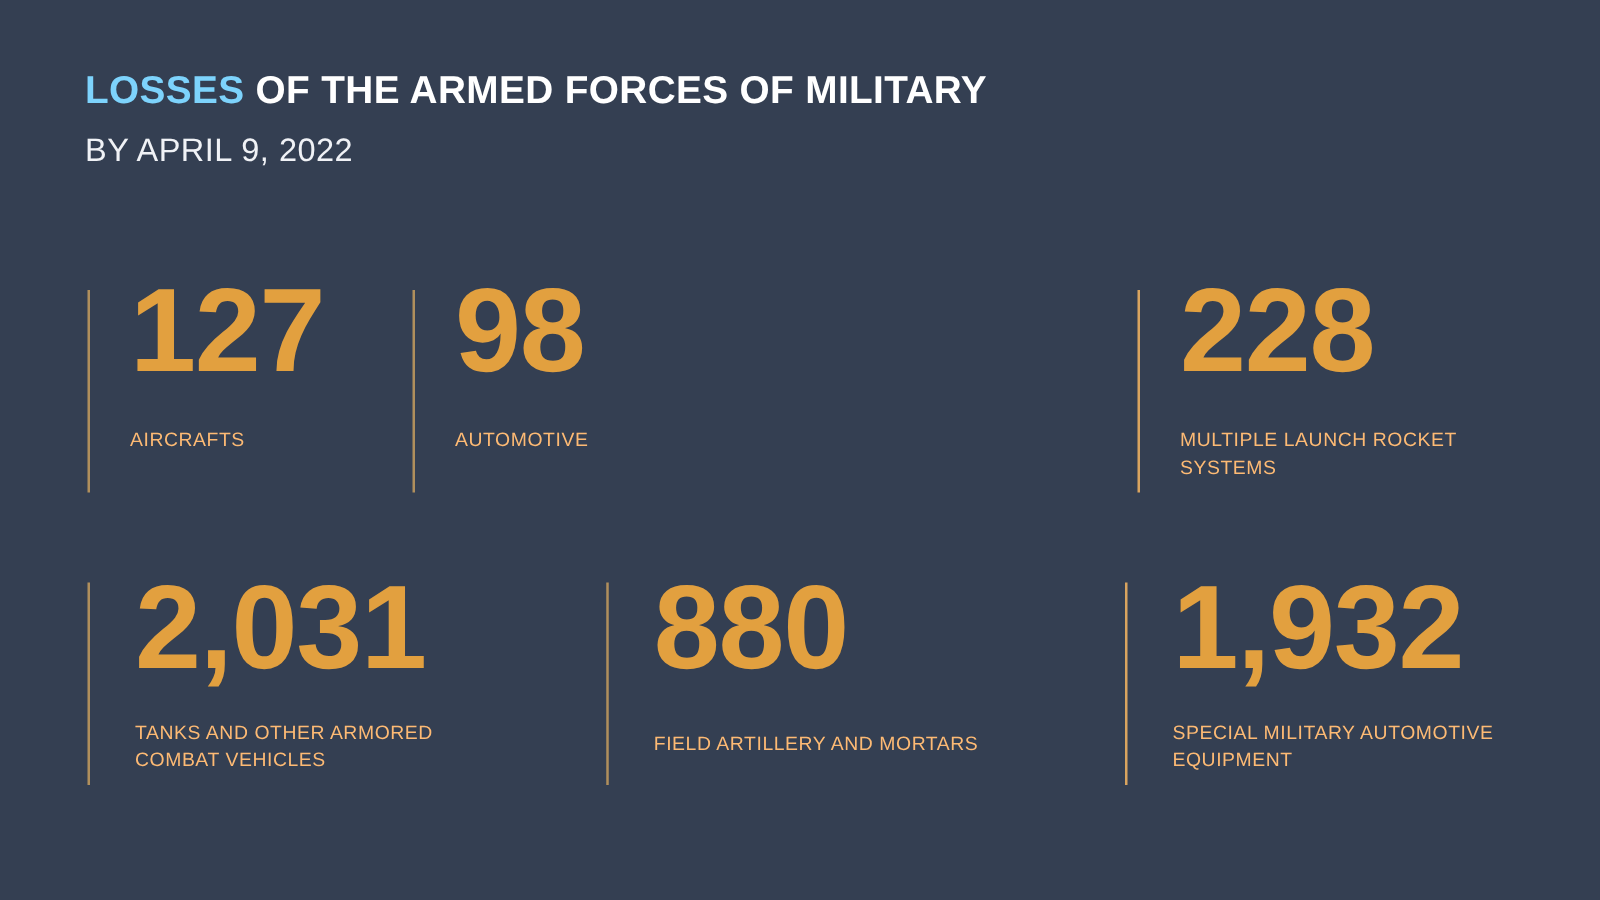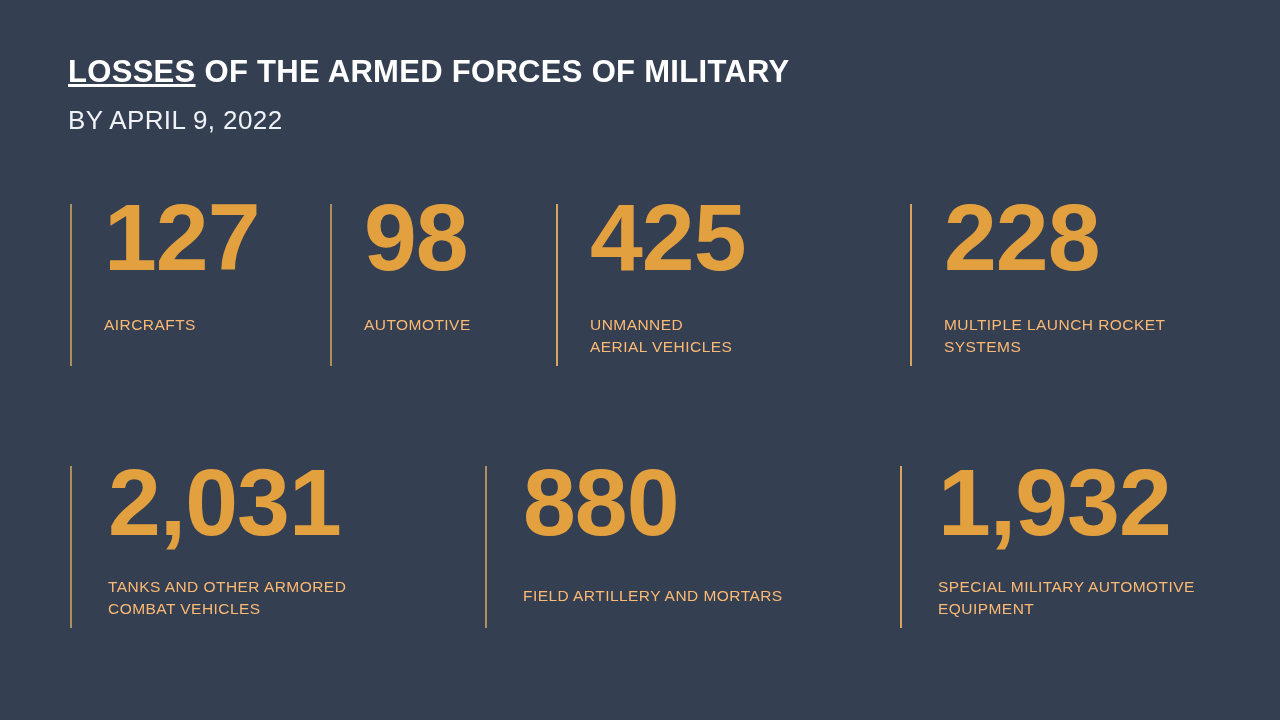--- a/index.html
+++ b/index.html
@@ -31,38 +31,37 @@
   }
   .title {
     font-size: 31px;
     font-weight: bold;
     letter-spacing: 0.3px;
     line-height: 1.05;
     color: #ffffff;
     white-space: nowrap;
   }
   .title .accent {
-    color: #ffffff;
-    text-decoration: underline;
+    color: #7dd3fc;
   }
   .subtitle {
     margin-top: 16px;
     font-size: 26px;
     font-weight: normal;
     letter-spacing: 0.4px;
     color: #f0f2f6;
   }
 
   
   .row {
     position: absolute;
     left: 0;
     width: 1280px;
   }
-  .row-top { top: 204px; height: 162px; }
+  .row-top { top: 232px; height: 162px; }
   .row-bottom { top: 466px; height: 162px; }
 
   .cell {
     position: absolute;
     top: 0;
     height: 162px;
     box-sizing: border-box;
     border-left: 2px solid #b08f5c;
     padding-left: 0;
   }
@@ -125,25 +124,20 @@
     <div class="cell cell-aircrafts">
       <div class="stat-number">127</div>
       <div class="stat-label">AIRCRAFTS</div>
     </div>
 
     <div class="cell cell-helicopters">
       <div class="stat-number">98</div>
       <div class="stat-label">AUTOMOTIVE</div>
     </div>
 
-    <div class="cell cell-uav bright">
-      <div class="stat-number">425</div>
-      <div class="stat-label">UNMANNED
-AERIAL VEHICLES</div>
-    </div>
 
     <div class="cell cell-mlrs bright">
       <div class="stat-number">228</div>
       <div class="stat-label">MULTIPLE LAUNCH ROCKET
 SYSTEMS</div>
     </div>
 
   </div>
 
   <div class="row row-bottom">

